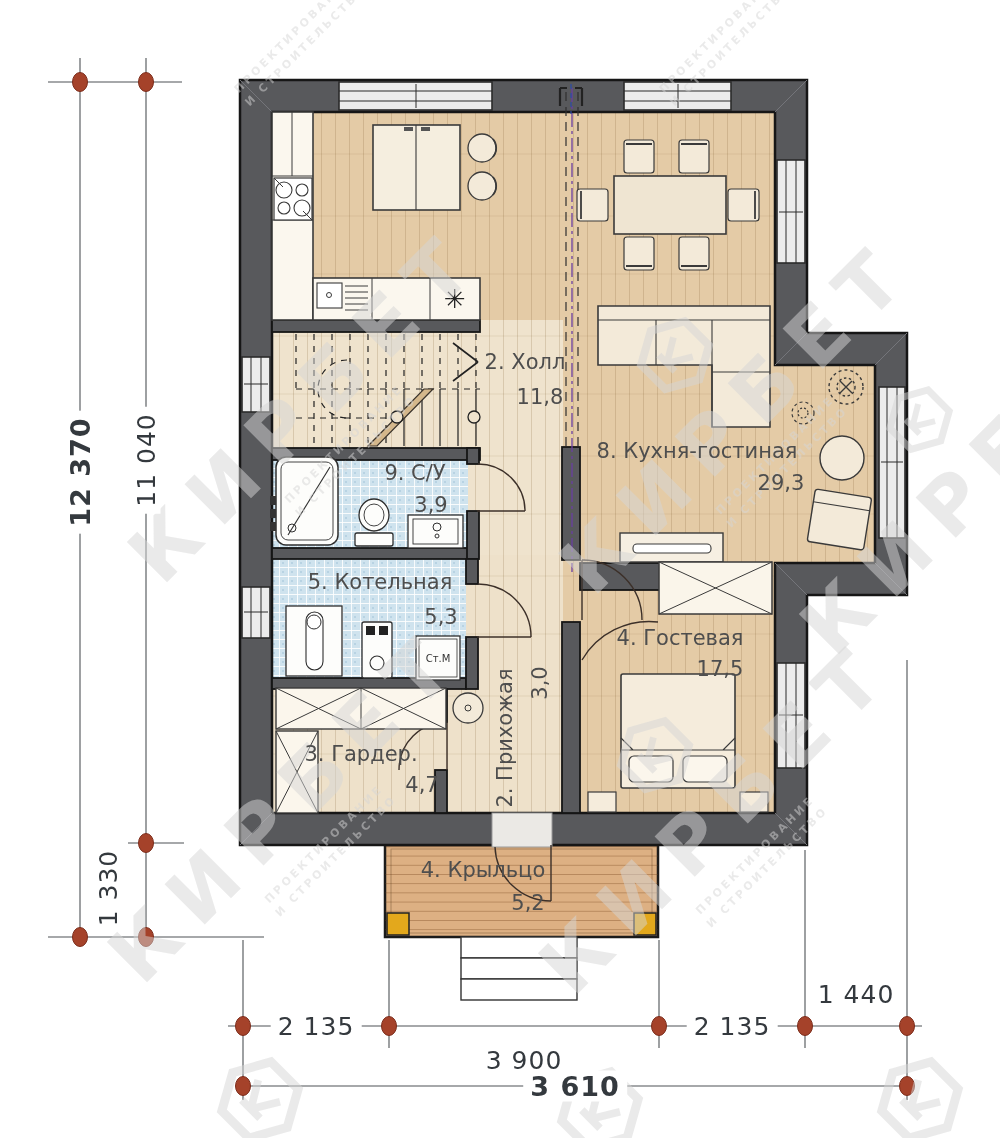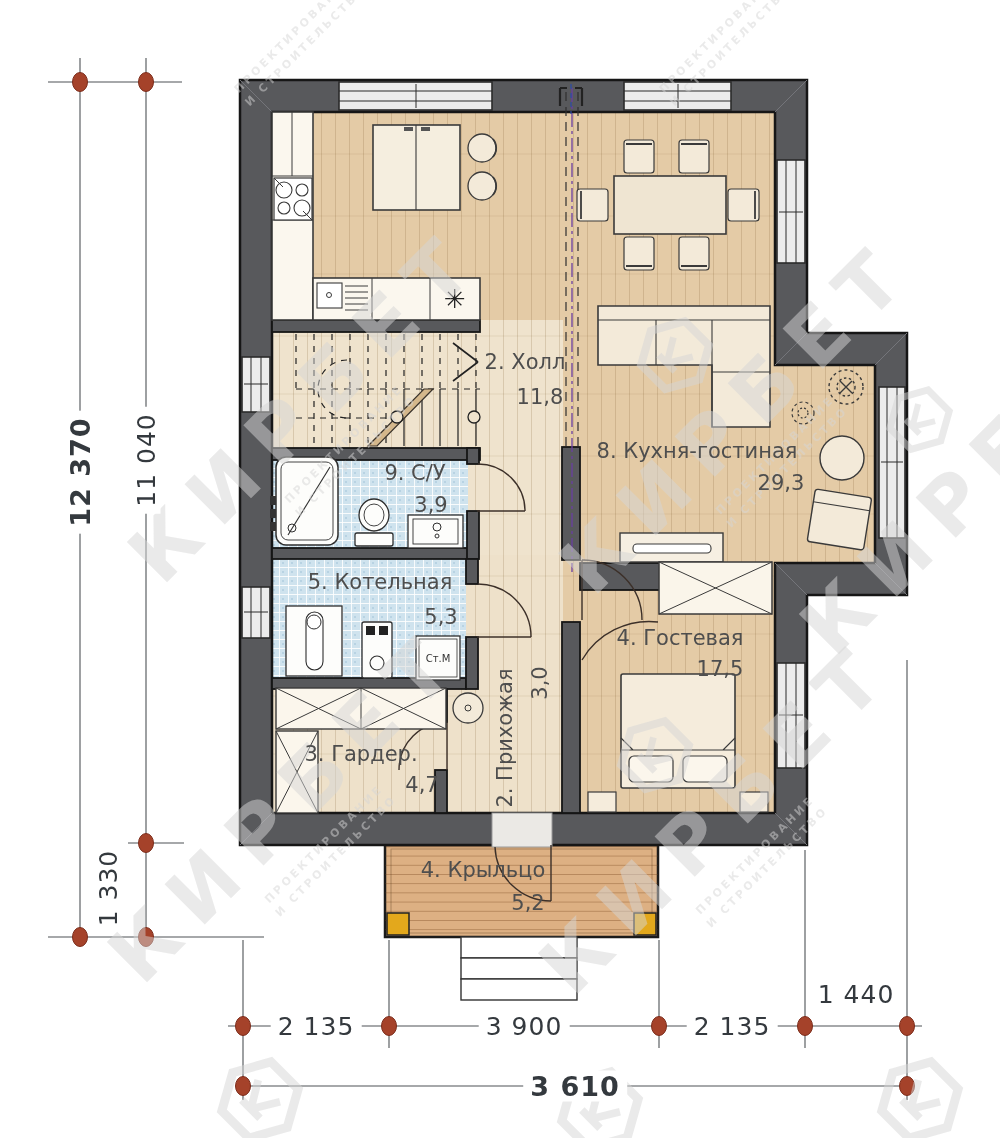--- a/index.html
+++ b/index.html
@@ -403,18 +403,18 @@
   <span class="lbl vert" style="left:540px;top:683px">3,0</span>
 
   <span class="lbl" style="left:483px;top:870px">4. Крыльцо</span>
   <span class="lbl" style="left:528px;top:903px">5,2</span>
 
   <span class="dim vert bold bg" style="left:80px;top:472px">12 370</span>
   <span class="dim vert bg" style="left:146px;top:460px">11 040</span>
   <span class="dim vert" style="left:108px;top:888px">1 330</span>
 
   <span class="dim bg" style="left:316px;top:1026px">2 135</span>
-  <span class="dim bg" style="left:524px;top:1026px">3 900</span>
+  <span class="dim bg" style="left:524px;top:1060px">3 900</span>
   <span class="dim bg" style="left:732px;top:1026px">2 135</span>
   <span class="dim" style="left:856px;top:994px">1 440</span>
   <span class="dim bold bg" style="left:575px;top:1086px">3 610</span>
 
 </div>
 
 </body></html>

